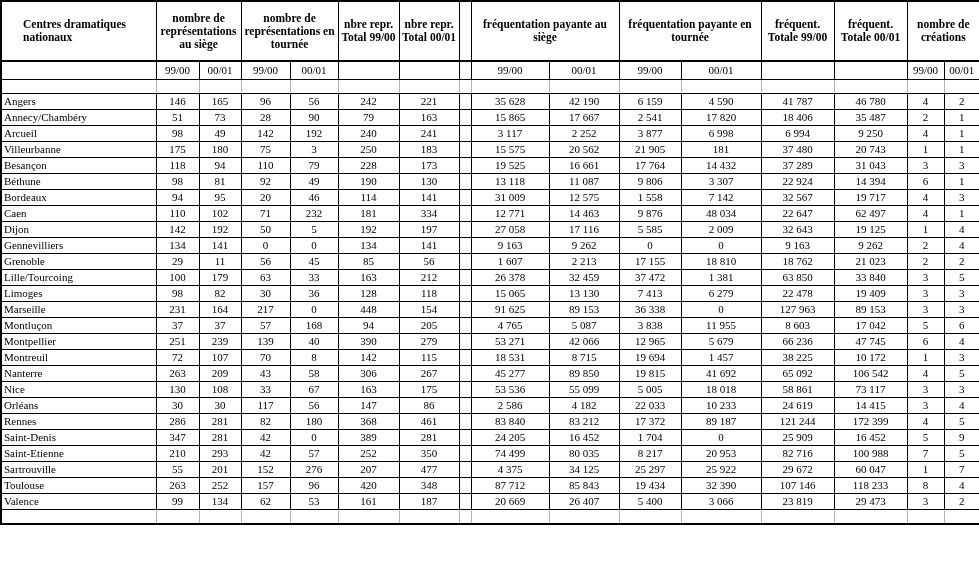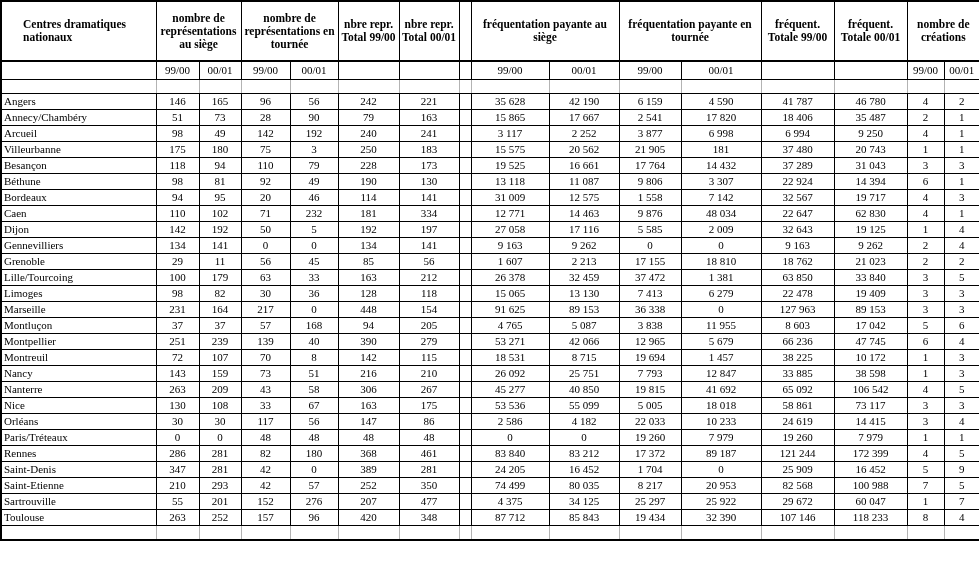--- a/index.html
+++ b/index.html
@@ -225,21 +225,21 @@
           <td>71</td>
           <td>232</td>
           <td>181</td>
           <td>334</td>
           <td></td>
           <td>12 771</td>
           <td>14 463</td>
           <td>9 876</td>
           <td>48 034</td>
           <td>22 647</td>
-          <td>62 830</td>
+          <td>62 497</td>
           <td>4</td>
           <td>1</td>
         </tr>
         <tr>
           <td class="name">Dijon</td>
           <td>142</td>
           <td>192</td>
           <td>50</td>
           <td>5</td>
           <td>192</td>
@@ -392,48 +392,30 @@
           <td>18 531</td>
           <td>8 715</td>
           <td>19 694</td>
           <td>1 457</td>
           <td>38 225</td>
           <td>10 172</td>
           <td>1</td>
           <td>3</td>
         </tr>
         <tr>
-          <td class="name">Nancy</td>
-          <td>143</td>
-          <td>159</td>
-          <td>73</td>
-          <td>51</td>
-          <td>216</td>
-          <td>210</td>
-          <td></td>
-          <td>26 092</td>
-          <td>25 751</td>
-          <td>7 793</td>
-          <td>12 847</td>
-          <td>33 885</td>
-          <td>38 598</td>
-          <td>1</td>
-          <td>3</td>
-        </tr>
-        <tr>
           <td class="name">Nanterre</td>
           <td>263</td>
           <td>209</td>
           <td>43</td>
           <td>58</td>
           <td>306</td>
           <td>267</td>
           <td></td>
           <td>45 277</td>
-          <td>40 850</td>
+          <td>89 850</td>
           <td>19 815</td>
           <td>41 692</td>
           <td>65 092</td>
           <td>106 542</td>
           <td>4</td>
           <td>5</td>
         </tr>
         <tr>
           <td class="name">Nice</td>
           <td>130</td>
@@ -464,38 +446,20 @@
           <td>2 586</td>
           <td>4 182</td>
           <td>22 033</td>
           <td>10 233</td>
           <td>24 619</td>
           <td>14 415</td>
           <td>3</td>
           <td>4</td>
         </tr>
         <tr>
-          <td class="name">Paris/Tréteaux</td>
-          <td>0</td>
-          <td>0</td>
-          <td>48</td>
-          <td>48</td>
-          <td>48</td>
-          <td>48</td>
-          <td></td>
-          <td>0</td>
-          <td>0</td>
-          <td>19 260</td>
-          <td>7 979</td>
-          <td>19 260</td>
-          <td>7 979</td>
-          <td>1</td>
-          <td>1</td>
-        </tr>
-        <tr>
           <td class="name">Rennes</td>
           <td>286</td>
           <td>281</td>
           <td>82</td>
           <td>180</td>
           <td>368</td>
           <td>461</td>
           <td></td>
           <td>83 840</td>
           <td>83 212</td>
@@ -530,21 +494,21 @@
           <td>293</td>
           <td>42</td>
           <td>57</td>
           <td>252</td>
           <td>350</td>
           <td></td>
           <td>74 499</td>
           <td>80 035</td>
           <td>8 217</td>
           <td>20 953</td>
-          <td>82 568</td>
+          <td>82 716</td>
           <td>100 988</td>
           <td>7</td>
           <td>5</td>
         </tr>
         <tr>
           <td class="name">Sartrouville</td>
           <td>55</td>
           <td>201</td>
           <td>152</td>
           <td>276</td>
@@ -571,20 +535,38 @@
           <td></td>
           <td>87 712</td>
           <td>85 843</td>
           <td>19 434</td>
           <td>32 390</td>
           <td>107 146</td>
           <td>118 233</td>
           <td>8</td>
           <td>4</td>
         </tr>
+        <tr>
+          <td class="name">Valence</td>
+          <td>99</td>
+          <td>134</td>
+          <td>62</td>
+          <td>53</td>
+          <td>161</td>
+          <td>187</td>
+          <td></td>
+          <td>20 669</td>
+          <td>26 407</td>
+          <td>5 400</td>
+          <td>3 066</td>
+          <td>23 819</td>
+          <td>29 473</td>
+          <td>3</td>
+          <td>2</td>
+        </tr>
         <tr class="spacer">
           <td class="name"></td>
           <td></td>
           <td></td>
           <td></td>
           <td></td>
           <td></td>
           <td></td>
           <td></td>
           <td></td>

